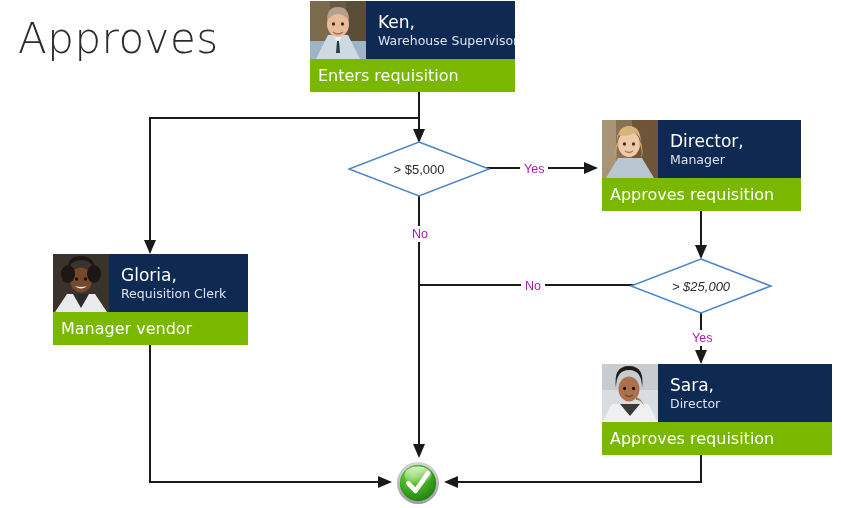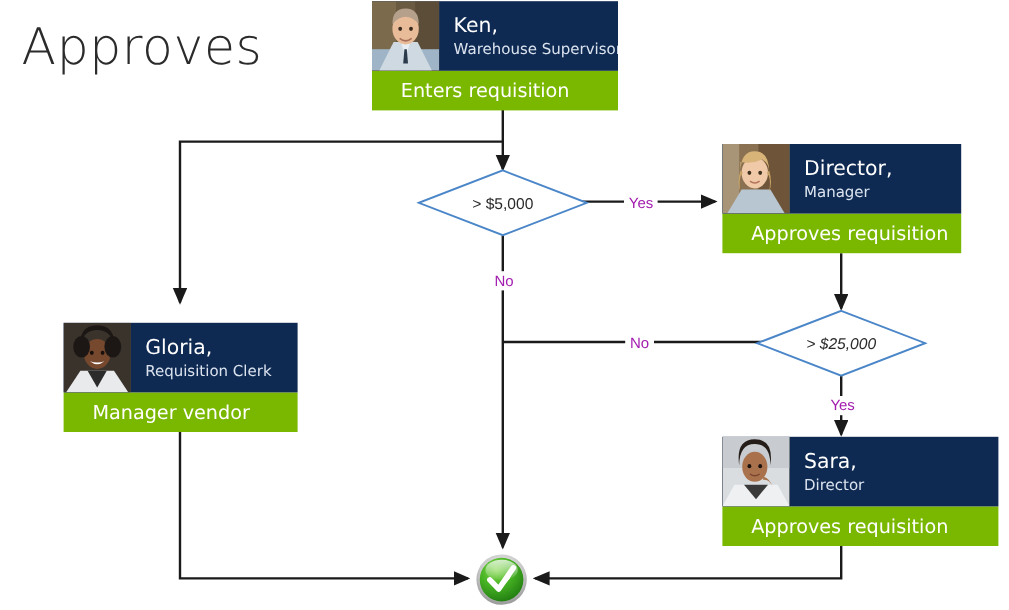--- a/index.html
+++ b/index.html
@@ -103,21 +103,21 @@
     font-family: "DejaVu Sans", sans-serif;
     white-space: nowrap;
   }
   .role-action {
     background: #7ab800;
     color: #ffffff;
     font-size: 16px;
     font-family: "DejaVu Sans", sans-serif;
     height: 33px;
     line-height: 33px;
-    padding-left: 24px;
+    padding-left: 8px;
     white-space: nowrap;
     overflow: hidden;
   }
   .card-shadow {
     position: absolute;
     left: 4px;
     right: -4px;
     bottom: -7px;
     height: 8px;
     background: linear-gradient(to bottom, rgba(0,0,0,0.16), rgba(0,0,0,0));
@@ -250,21 +250,21 @@
         </svg>
       </div>
       <div class="role-text">
         <div class="role-name">Director,</div>
         <div class="role-title">Manager</div>
       </div>
     </div>
     <div class="role-action">Approves requisition</div>
   </div>
 
-  <div class="role-card" style="left:53px; top:269px; width:195px;">
+  <div class="role-card" style="left:53px; top:254px; width:195px;">
     <div class="card-shadow"></div>
     <div class="role-top">
       <div class="role-photo">
         <svg class="pbg" viewBox="0 0 56 58" preserveAspectRatio="xMidYMid slice">
           <rect x="0" y="0" width="56" height="58" fill="#2a2622"></rect>
           <rect x="0" y="0" width="56" height="58" fill="#3a332c"></rect>
           <path d="M2,58 L14,40 L42,40 L54,58 Z" fill="#e8eaec"></path>
           <path d="M20,40 L28,54 L36,40 Z" fill="#2b2b2b"></path>
           <ellipse cx="28" cy="26" rx="11" ry="12.5" fill="#76482e"></ellipse>
           <path d="M14,22 q1,-16 14,-16 q13,0 14,16 q2,-20 -14,-20 q-16,0 -14,20 Z" fill="#1c1715"></path>

